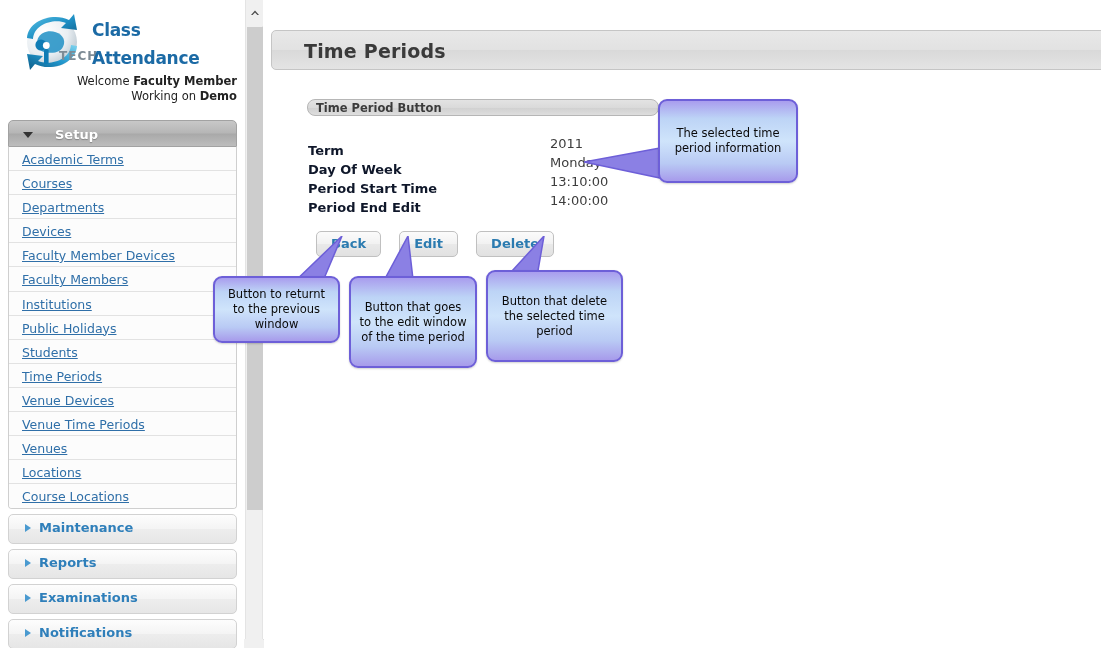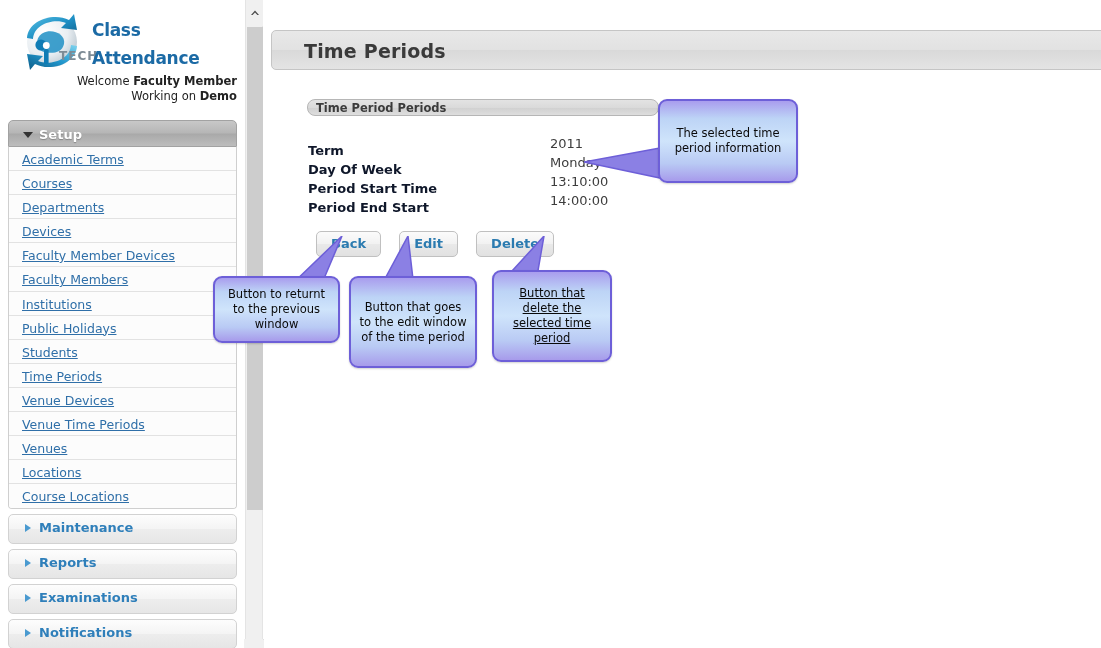--- a/index.html
+++ b/index.html
@@ -64,21 +64,21 @@
   .accordion-header {
     margin: 0 6px 0 8px;
     height: 27px;
     line-height: 27px;
     border-radius: 5px 5px 0 0;
     background: linear-gradient(to bottom, #c8c8c8 0%, #b6b6b6 48%, #a9a9a9 52%, #bdbdbd 100%);
     border: 1px solid #a2a2a2;
     color: #ffffff;
     font-size: 13px;
     font-weight: bold;
-    padding-left: 30px;
+    padding-left: 46px;
     position: relative;
     text-shadow: 0 1px 1px rgba(0,0,0,0.25);
     cursor: pointer;
   }
   .accordion-header .tri-down {
     position: absolute;
     left: 14px; top: 11px;
     width: 0; height: 0;
     border-left: 5px solid transparent;
     border-right: 5px solid transparent;
@@ -276,21 +276,21 @@
   }
   .tail {
     position: absolute;
     z-index: 19;
     pointer-events: none;
   }
 
   #callout-info { left: 394px; top: 99px; width: 140px; height: 84px; }
   #callout-back { left: -51px; top: 276px; width: 127px; height: 67px; }
   #callout-edit { left: 85px; top: 276px; width: 128px; height: 92px; }
-  #callout-delete { left: 228px; top: 270px; width: 120px; height: 92px; text-decoration: underline; }
+  #callout-delete { left: 222px; top: 270px; width: 137px; height: 92px; }
 </style>
 </head>
 <body>
 
 <div id="app">
 
   <div id="sidebar">
 
     <div id="brand">
       <div id="logo-wrap">
@@ -384,38 +384,38 @@
   <div id="hscroll"></div>
   <div id="hscroll-corner"></div>
 
   <div id="main">
 
     <div id="page-title-bar">
       <div id="page-title">Time Periods</div>
     </div>
 
     <div id="details-header">
-      <span>Time Period Periods</span>
+      <span>Time Period Button</span>
     </div>
 
     <div id="details-table">
       <div class="detail-row">
         <span class="detail-label">Term</span>
         <span class="detail-value">2011</span>
       </div>
       <div class="detail-row">
         <span class="detail-label">Day Of Week</span>
         <span class="detail-value">Monday</span>
       </div>
       <div class="detail-row">
         <span class="detail-label">Period Start Time</span>
         <span class="detail-value">13:10:00</span>
       </div>
       <div class="detail-row">
-        <span class="detail-label">Period End Start</span>
+        <span class="detail-label">Period End Edit</span>
         <span class="detail-value">14:00:00</span>
       </div>
     </div>
 
     <div id="button-row">
       <span class="btn">Back</span>
       <span class="btn">Edit</span>
       <span class="btn">Delete</span>
     </div>
 

